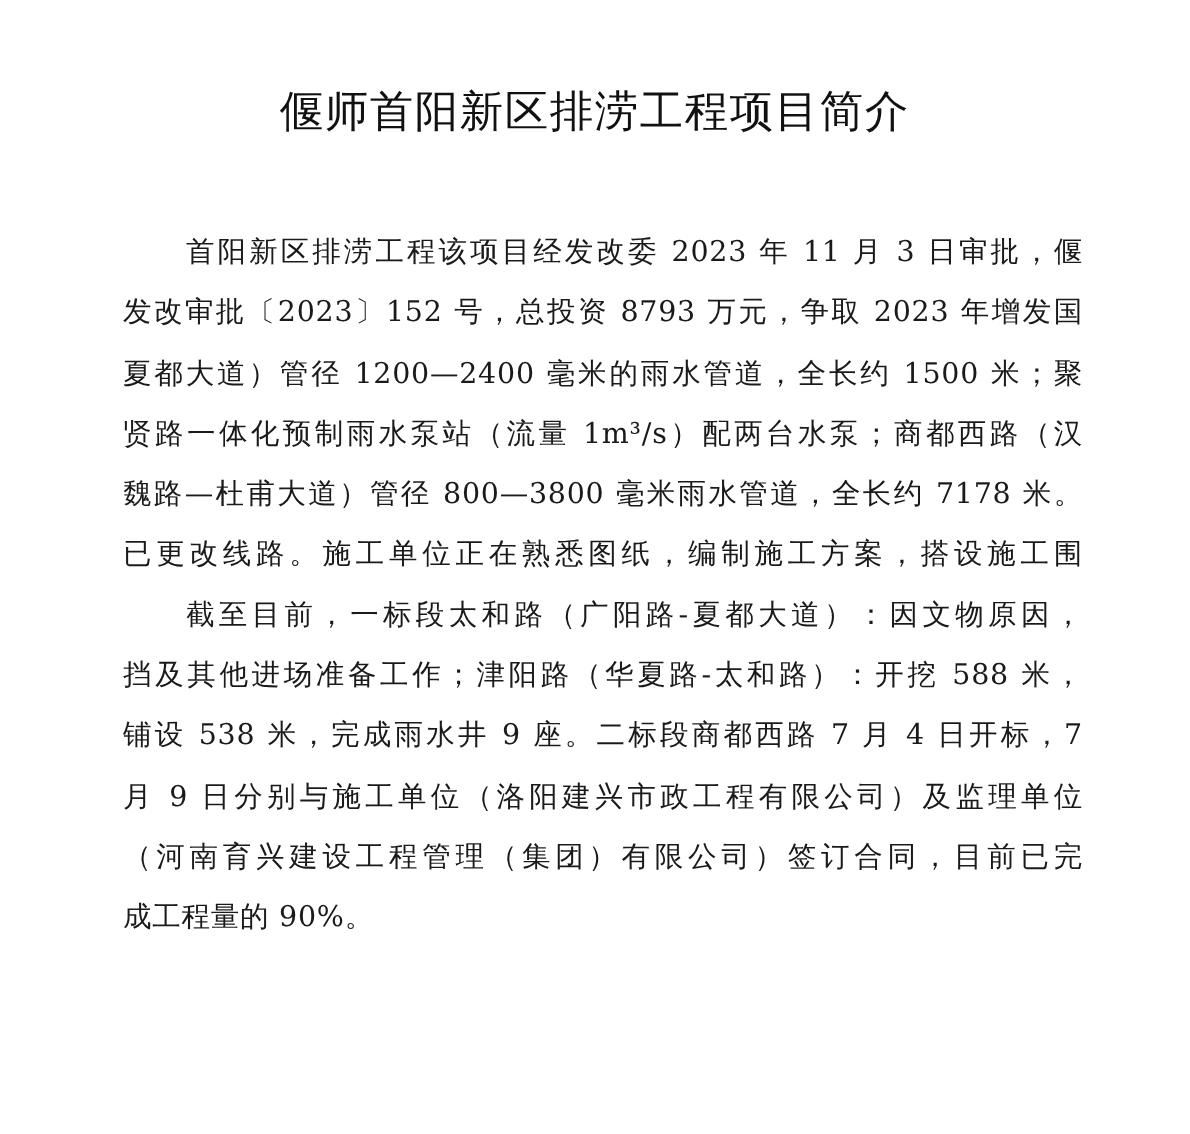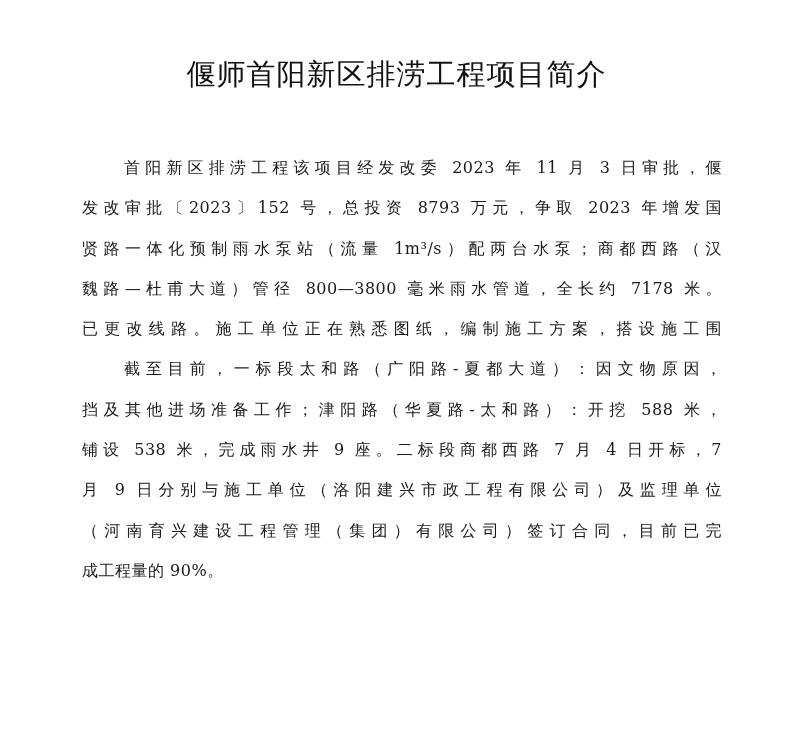--- a/index.html
+++ b/index.html
@@ -13,39 +13,40 @@
       position: absolute; left: 0; top: 52px; width: 793px;
       text-align: center;
       font-size: 29px; font-weight: normal; letter-spacing: 1px;
       color: #111;
       line-height: 44px;
     }
     .body-text {
       position: absolute; left: 82px; top: 148px; width: 640px;
     }
     .line {
-      font-size: 16px;
+      font-size: 19px;
       height: 40.3px; line-height: 40.3px;
       white-space: nowrap;
       letter-spacing: 0.5px;
       text-align: justify;
       text-align-last: justify;
     }
     .line.last { text-align-last: left; }
     .indent { padding-left: 42px; }
   </style>
 </head>
 <body>
 
 <div class="title">偃师首阳新区排涝工程项目简介</div>
 
 <div class="body-text">
   <div class="paragraph">
     <div class="line indent">首阳新区排涝工程该项目经发改委 2023 年 11 月 3 日审批，偃</div>
     <div class="line">发改审批〔2023〕152 号，总投资 8793 万元，争取 2023 年增发国</div>
+    <div class="line">夏都大道）管径 1200—2400 毫米的雨水管道，全长约 1500 米；聚</div>
     <div class="line">贤路一体化预制雨水泵站（流量 1m³/s）配两台水泵；商都西路（汉</div>
     <div class="line">魏路—杜甫大道）管径 800—3800 毫米雨水管道，全长约 7178 米。</div>
   </div>
   <div class="paragraph">
     <div class="line">已更改线路。施工单位正在熟悉图纸，编制施工方案，搭设施工围</div>
     <div class="line indent">截至目前，一标段太和路（广阳路-夏都大道）：因文物原因，</div>
     <div class="line">挡及其他进场准备工作；津阳路（华夏路-太和路）：开挖 588 米，</div>
     <div class="line">铺设 538 米，完成雨水井 9 座。二标段商都西路 7 月 4 日开标，7</div>
     <div class="line">月 9 日分别与施工单位（洛阳建兴市政工程有限公司）及监理单位</div>
     <div class="line">（河南育兴建设工程管理（集团）有限公司）签订合同，目前已完</div>

